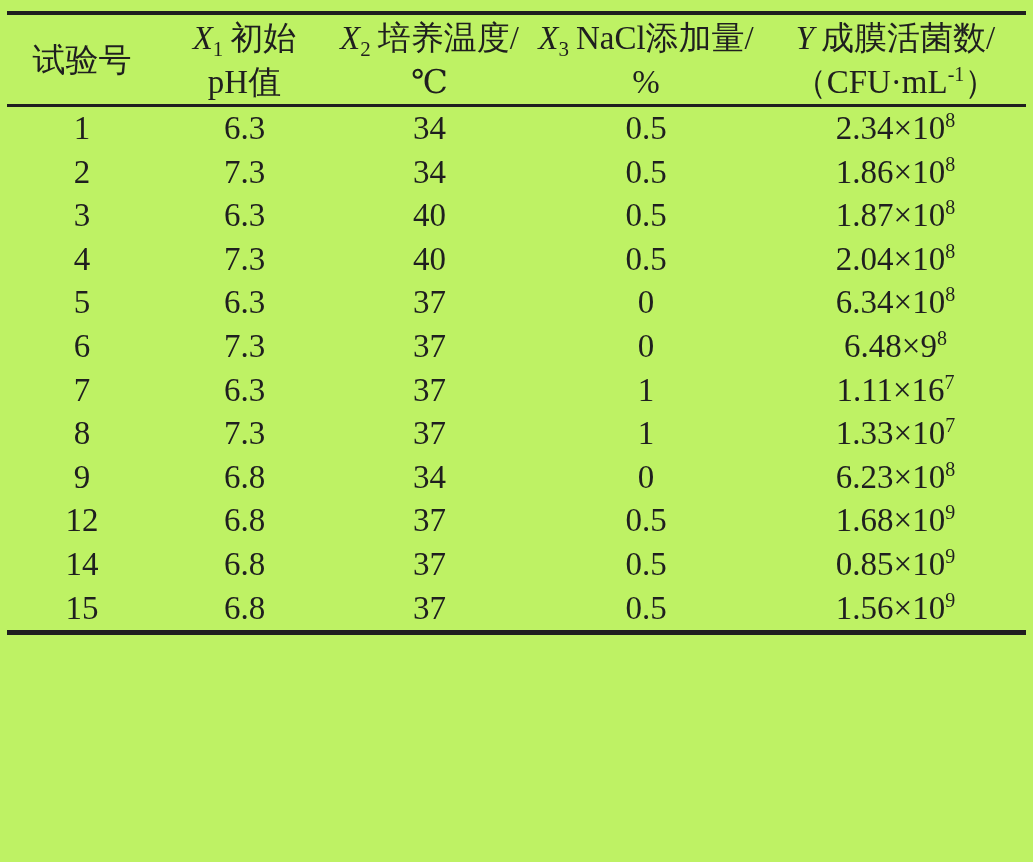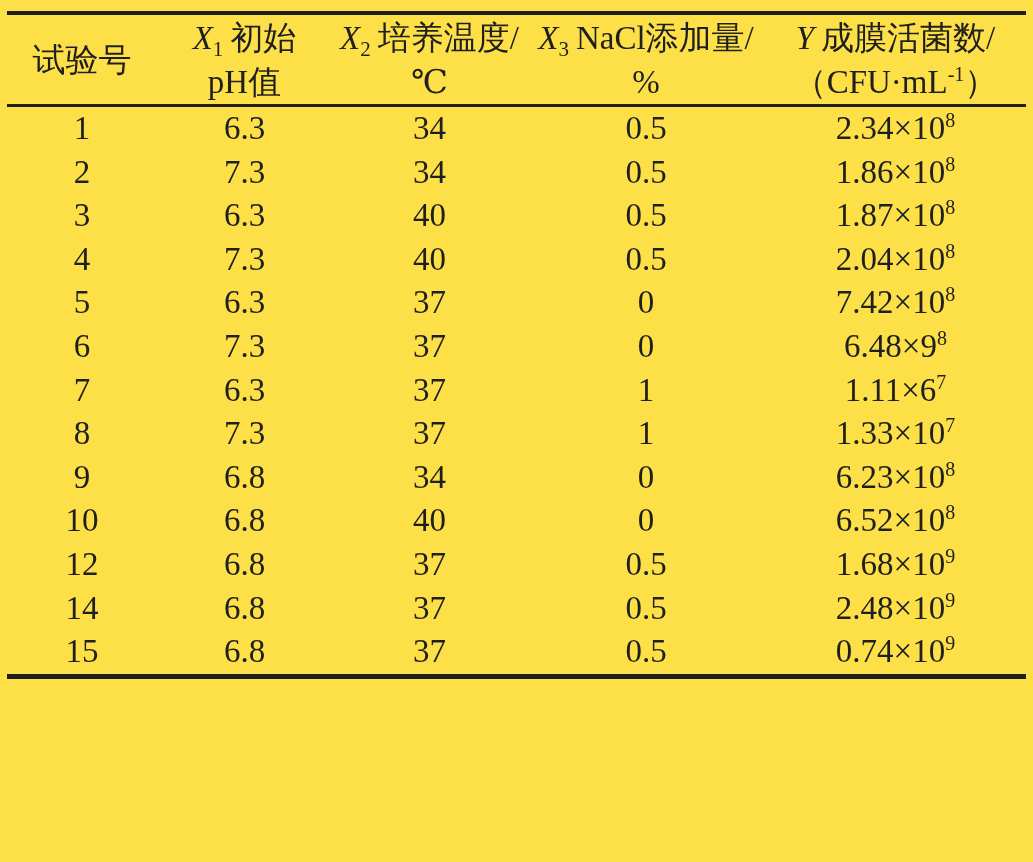--- a/index.html
+++ b/index.html
@@ -1,20 +1,20 @@
 <!DOCTYPE html>
 <html><head>
 <meta charset="utf-8">
 <style>
   html, body { margin: 0; padding: 0; background: #ffffff; }
   .page {
     position: relative;
     width: 1033px;
     height: 862px;
-    background: #fde047;
+    background: #bef264;
     box-sizing: border-box;
     padding: 11px 7px 0 7px;
     font-family: "Liberation Serif", "DejaVu Serif", serif;
     color: #1f1f1f;
   }
   table.exp-table {
     width: 100%;
     border-collapse: collapse;
     table-layout: fixed;
     border-top: 4px solid #1f1f1f;
@@ -117,85 +117,78 @@
           <td>40</td>
           <td>0.5</td>
           <td><span>2.04×10</span><sup>8</sup></td>
         </tr>
 
         <tr>
           <td>5</td>
           <td>6.3</td>
           <td>37</td>
           <td>0</td>
-          <td><span>7.42×10</span><sup>8</sup></td>
+          <td><span>6.34×10</span><sup>8</sup></td>
         </tr>
 
         <tr>
           <td>6</td>
           <td>7.3</td>
           <td>37</td>
           <td>0</td>
           <td><span>6.48×9</span><sup>8</sup></td>
         </tr>
 
         <tr>
           <td>7</td>
           <td>6.3</td>
           <td>37</td>
           <td>1</td>
-          <td><span>1.11×6</span><sup>7</sup></td>
+          <td><span>1.11×16</span><sup>7</sup></td>
         </tr>
 
         <tr>
           <td>8</td>
           <td>7.3</td>
           <td>37</td>
           <td>1</td>
           <td><span>1.33×10</span><sup>7</sup></td>
         </tr>
 
         <tr>
           <td>9</td>
           <td>6.8</td>
           <td>34</td>
           <td>0</td>
           <td><span>6.23×10</span><sup>8</sup></td>
         </tr>
 
-        <tr>
-          <td>10</td>
-          <td>6.8</td>
-          <td>40</td>
-          <td>0</td>
-          <td><span>6.52×10</span><sup>8</sup></td>
-        </tr>
 
 
 
         <tr>
           <td>12</td>
           <td>6.8</td>
           <td>37</td>
           <td>0.5</td>
           <td><span>1.68×10</span><sup>9</sup></td>
         </tr>
 
         <tr>
           <td>14</td>
           <td>6.8</td>
           <td>37</td>
           <td>0.5</td>
-          <td><span>2.48×10</span><sup>9</sup></td>
+          <td><span>0.85×10</span><sup>9</sup></td>
         </tr>
 
         <tr>
           <td>15</td>
           <td>6.8</td>
           <td>37</td>
           <td>0.5</td>
-          <td><span>0.74×10</span><sup>9</sup></td>
+          <td><span>1.56×10</span><sup>9</sup></td>
         </tr>
 
 
       </tbody>
   </table>
 </div>
 
 </body></html>

